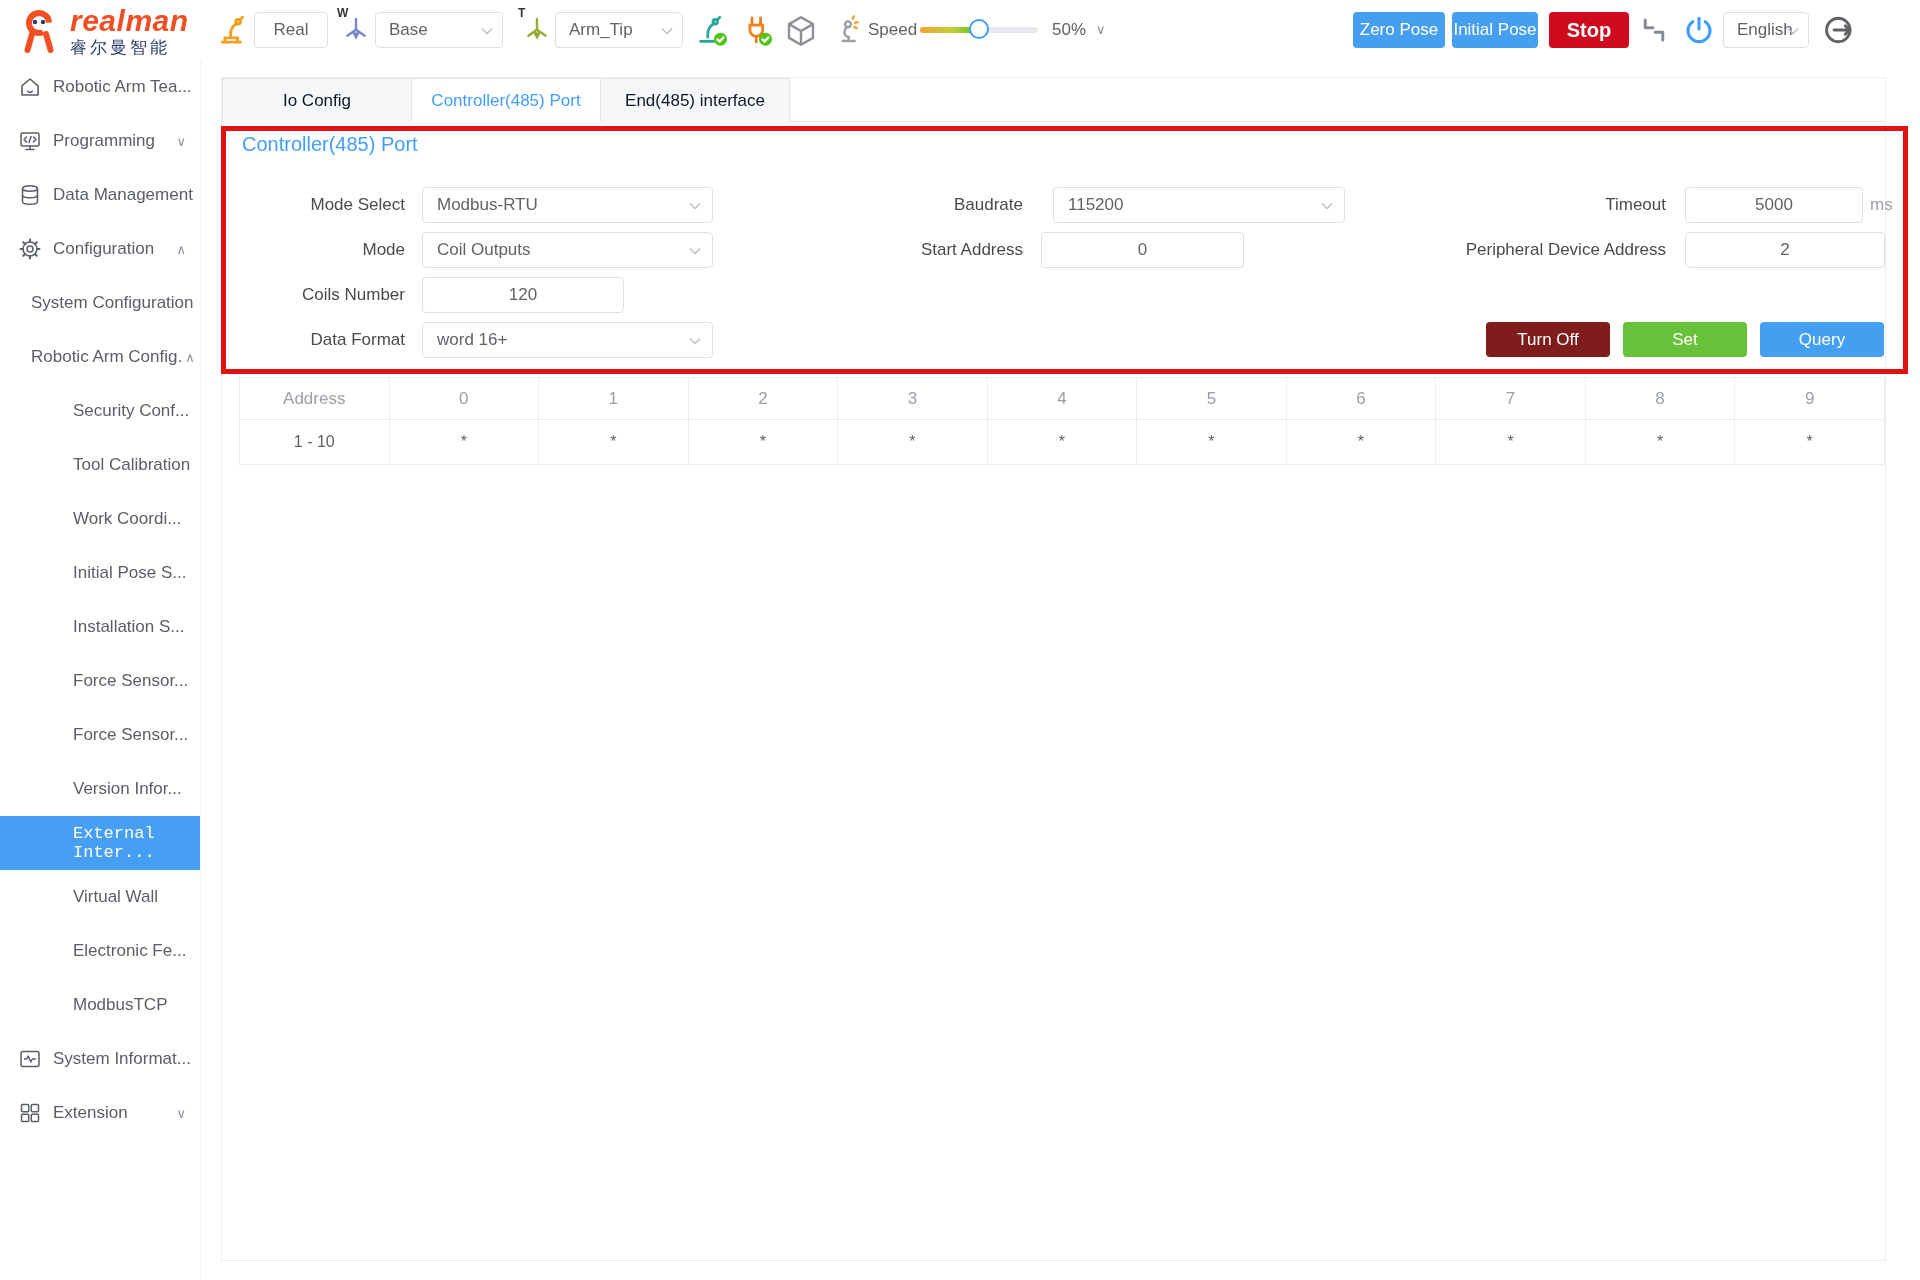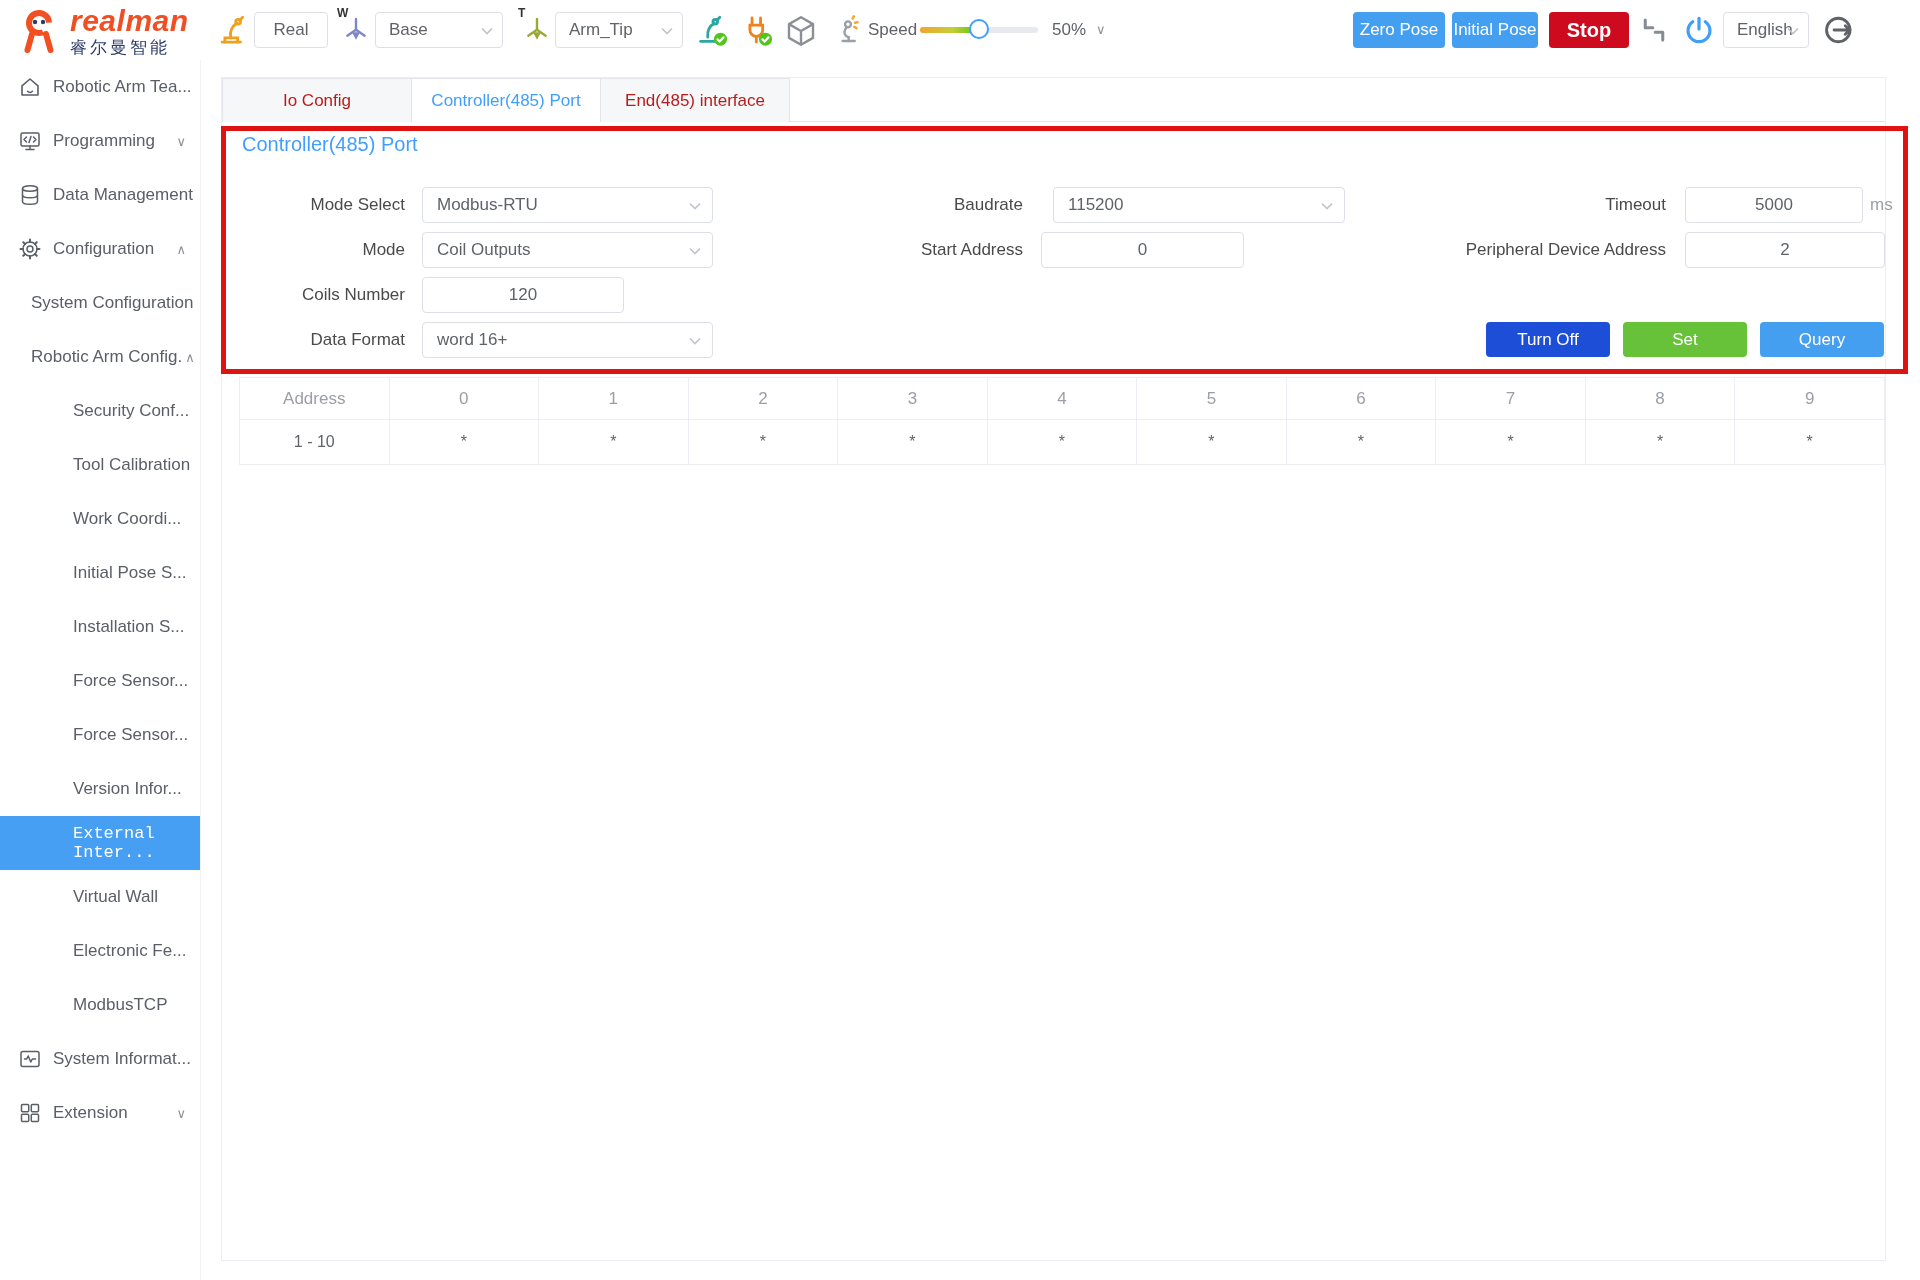--- a/index.html
+++ b/index.html
@@ -44,38 +44,38 @@
   .side-item.lvl2 { padding-left:73px; }
   .side-item.active { background:#469ff2; color:#fff;font-family:Liberation Mono, monospace; }
   .side-chev { position:absolute; right:14px; font-size:13px; color:#8a8f99; }
   .side-chev.inline { position:static; margin-left:3px; }
 
   
   .panel { position:absolute; left:221px; top:77px; width:1665px; height:1184px;
            background:#fff; border:1px solid #ebeef2; }
   .tabs { display:flex; border-bottom:1px solid #e2e5e9; height:44px; }
   .tab { width:190px; height:44px; display:flex; align-items:center; justify-content:center; font-size:17px;
-         color:#b91c1c; background:#f6f7f8; border:1px solid #e2e5e9; border-bottom:none; margin-right:-1px;
+         color:#0f172a; background:#f6f7f8; border:1px solid #e2e5e9; border-bottom:none; margin-right:-1px;
          cursor:pointer; position:relative; }
   .tab.active { background:#fff; color:#409eff; }
   .tab.active::after { content:''; position:absolute; left:0; right:0; bottom:-1px; height:1px; background:#fff; }
 
   .section-title { position:absolute; left:20px; top:55px; font-size:20px; color:#409eff; }
 
   .f-label { position:absolute; height:35px; line-height:35px; text-align:right; font-size:17px; color:#4a4a4a; }
   .sel, .inp { position:absolute; height:36px; border:1px solid #dcdfe6; border-radius:4px; background:#fff;
                font-size:17px; color:#5f6368; }
   .sel { display:flex; align-items:center; padding:0 16px 0 14px; cursor:pointer; }
   .sel .chev { position:absolute; right:11px; top:14px; }
   .inp { text-align:center; line-height:34px; }
   .unit { position:absolute; height:35px; line-height:35px; font-size:17px; color:#9aa0a6; }
 
   .abtn { position:absolute; width:124px; height:35px; border:none; border-radius:4px; color:#fff;
           font-size:17px; cursor:pointer; }
-  .abtn.turnoff { background:#1d4ed8; }
+  .abtn.turnoff { background:#7f1d1d; }
   .abtn.set { background:#67c23a; }
   .abtn.query { background:#459ff0; }
 
   .dtable { position:absolute; left:17px; top:299px; width:1646px; border-collapse:collapse; table-layout:fixed; }
   .dtable th, .dtable td { border:1px solid #ebeef2; text-align:center; font-weight:normal; }
   .dtable th { height:42px; font-size:17px; color:#9a9ea6; }
   .dtable td { height:45px; font-size:16px; color:#5f6368; }
 
   .highlight-box { position:absolute; left:221px; top:126px; width:1687px; height:248px;
                    border:5px solid #e01313; z-index:30; pointer-events:none; }

